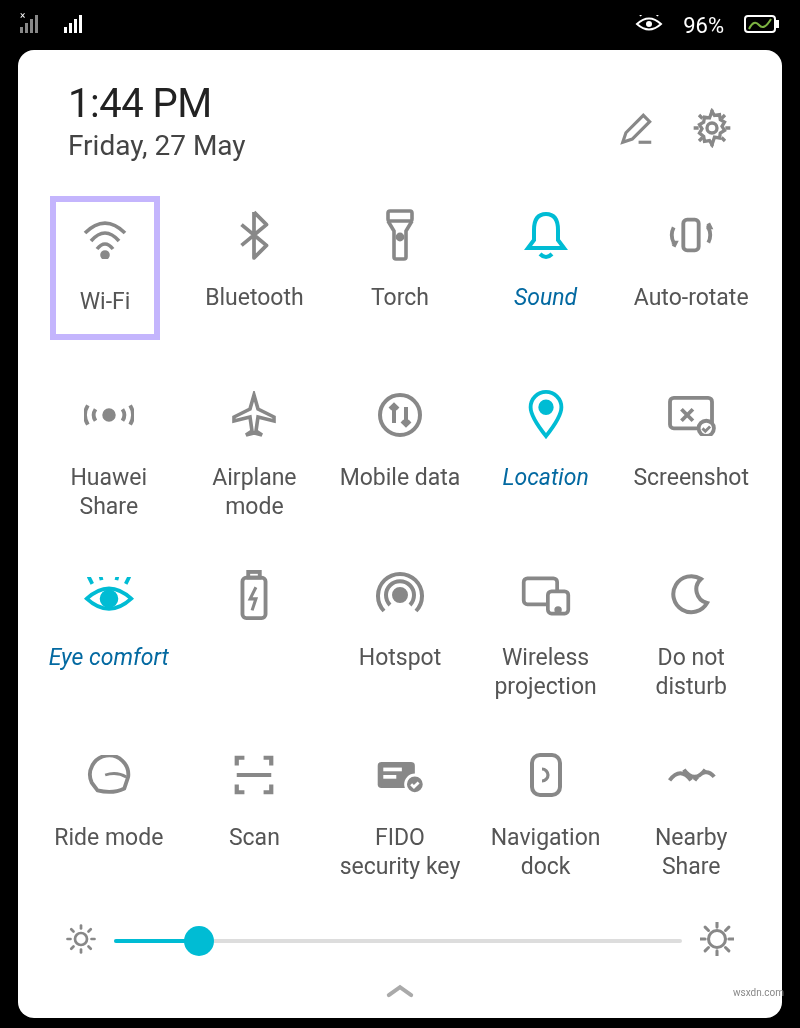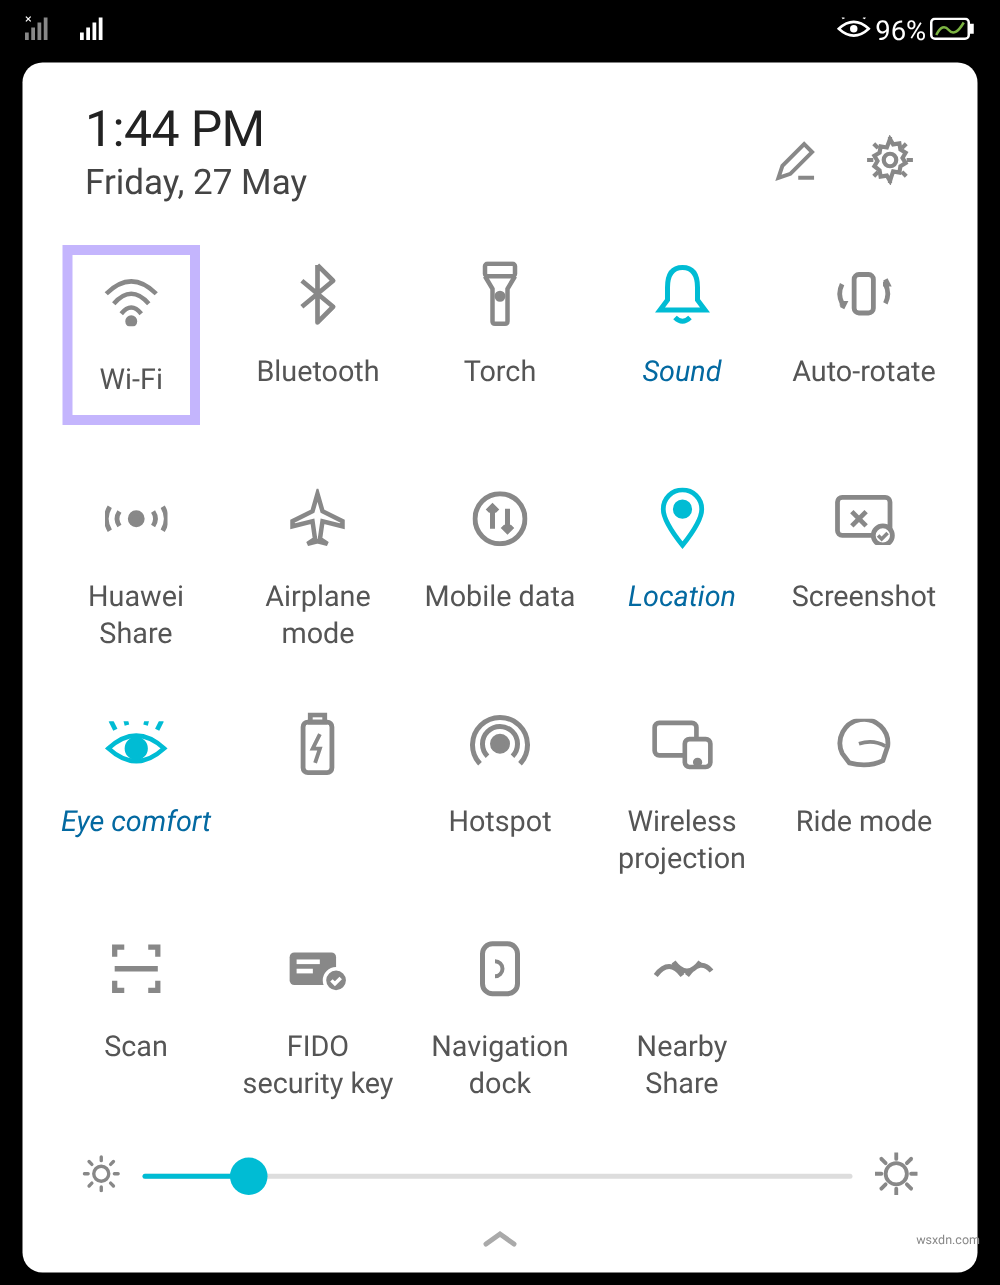--- a/index.html
+++ b/index.html
@@ -14,21 +14,21 @@
       height: 50px;
       background: #000;
       color: #fff;
       display: flex;
       align-items: center;
       justify-content: space-between;
       padding: 0 20px;
       font-size: 22px;
     }
     .status-left { display: flex; gap: 18px; align-items: center; }
-    .status-right { display: flex; gap: 3px; align-items: flex-start; }
+    .status-right { display: flex; gap: 20px; align-items: flex-start; }
     .panel {
       background: #fff;
       margin: 0 18px;
       border-radius: 16px;
       padding: 30px 18px 12px;
       height: 968px;
       position: relative;
     }
     .header {
       display: flex;
@@ -48,21 +48,21 @@
     }
     .tile {
       display: flex;
       flex-direction: column;
       align-items: center;
       justify-content: flex-start;
       padding: 12px 4px 6px;
       cursor: pointer;
       height: 172px;
     }
-    .tile.highlight { border: 8px solid #c4b5fd; border-radius: 0; margin-left: 14px; padding-top: 10px; height: 144px; margin-bottom: 28px; width: 110px;}
+    .tile.highlight { border: 6px solid #c4b5fd; border-radius: 0; margin-left: 14px; padding-top: 10px; height: 144px; margin-bottom: 28px; width: 110px;}
     .tile-icon {
       height: 54px;
       display: flex;
       align-items: center;
       justify-content: center;
       margin-bottom: 22px;
     }
     .tile-label {
       font-size: 23px;
       color: #555;
@@ -334,20 +334,28 @@
       <div class="tile-icon">
         <svg width="52" height="42" viewBox="0 0 28 22" fill="none" stroke="#888" stroke-width="2">
             <rect x="2" y="2" width="18" height="14" rx="2"></rect>
             <rect x="15" y="9" width="11" height="12" rx="2" fill="#fff"></rect>
             <circle cx="20.5" cy="19" r="1" fill="#888"></circle>
           </svg>
       </div>
       <div class="tile-label">Wireless projection</div>
     </div>
 
+    <div class="tile">
+      <div class="tile-icon">
+        <svg width="44" height="44" viewBox="0 0 22 22" fill="none" stroke="#888" stroke-width="2">
+            <path d="M16 3 A9 9 0 1 0 19 15 A7 7 0 0 1 16 3 Z"></path>
+          </svg>
+      </div>
+      <div class="tile-label">Do not disturb</div>
+    </div>
 
     <div class="tile">
       <div class="tile-icon">
         <svg width="46" height="40" viewBox="0 0 24 20" fill="none" stroke="#888" stroke-width="2">
             <path d="M3 14 A10 10 0 1 1 22 11 L20 17 Q14 20 6 18 Z"></path>
             <path d="M10 10 Q16 8 21 11" stroke-width="1.5"></path>
           </svg>
       </div>
       <div class="tile-label">Ride mode</div>
     </div>

